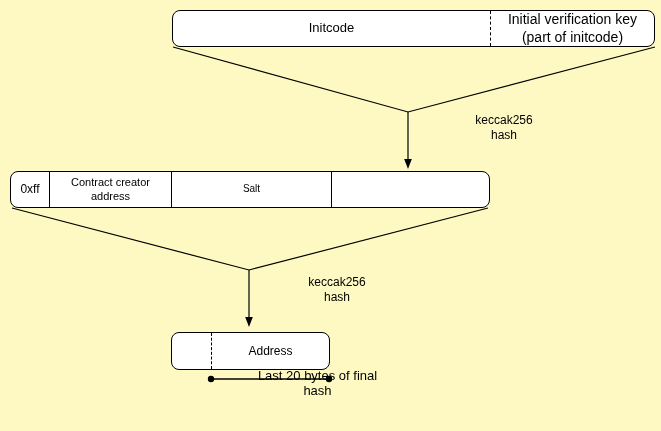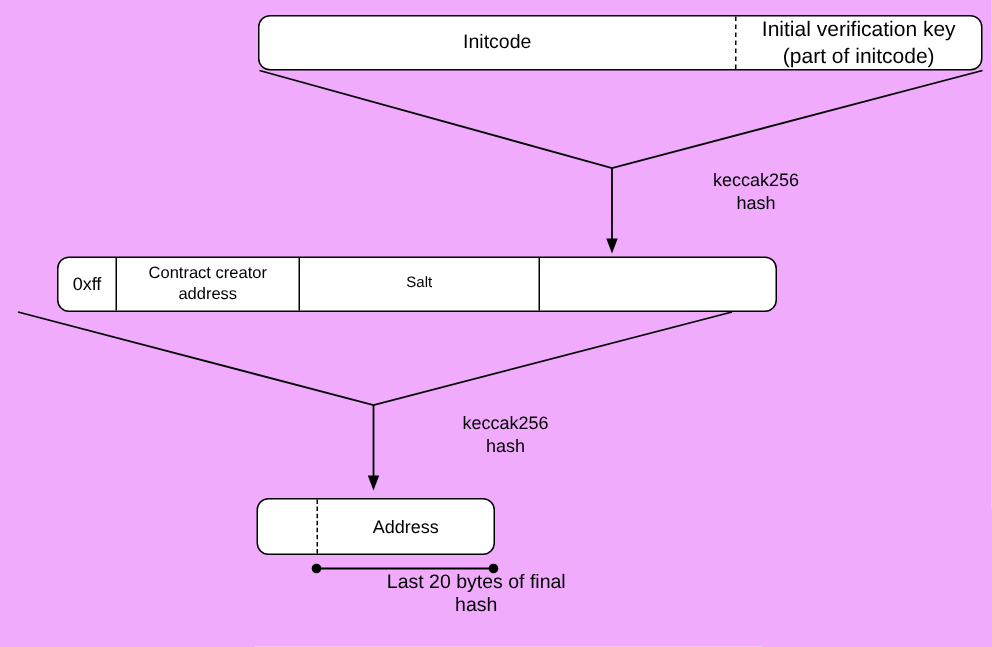--- a/index.html
+++ b/index.html
@@ -4,21 +4,21 @@
 <style>
   html, body { margin: 0; padding: 0; }
   body {
     font-family: "Liberation Sans", sans-serif;
     background: #ffffff;
   }
   #canvas {
     position: relative;
     width: 661px;
     height: 431px;
-    background: #f0abfc;
+    background: #fef9c3;
     overflow: hidden;
     color: #000000;
   }
   #connector-layer {
     position: absolute;
     left: 0; top: 0;
     width: 661px; height: 431px;
   }
   .box {
     position: absolute;
@@ -39,42 +39,42 @@
   .seg + .seg { border-left: 1px solid #000000; }
   .seg.dashed { border-left: 1px dashed #000000; }
   .lbl { white-space: pre-line; line-height: 1.25; }
 
   
   #initcode-box { left: 172px; top: 10px; width: 483px; height: 37px; }
   #initcode-box .seg-main { width: 317px; font-size: 13px; }
   #initcode-box .seg-right { flex: 1; font-size: 14px; line-height: 13px; }
 
   
-  #preimage-box { left: 10px; top: 171px; width: 480px; height: 37px; margin-left: 28px; }
+  #preimage-box { left: 10px; top: 171px; width: 480px; height: 37px; }
   #preimage-box .seg-0xff { width: 38px; font-size: 12px; }
   #preimage-box .seg-creator { width: 122px; font-size: 11px; line-height: 13px; }
   #preimage-box .seg-salt { width: 160px; font-size: 10px; }
   #preimage-box .seg-rest { flex: 1; font-size: 12px; }
 
   
   #address-box { left: 171px; top: 332px; width: 159px; height: 38px; }
   #address-box .seg-pad { width: 39px; }
   #address-box .seg-addr { flex: 1; font-size: 12px; }
 
   .float-label {
     position: absolute;
     text-align: center;
     font-size: 12px;
     line-height: 15px;
     white-space: pre-line;
     margin-left: 48px;
   }
   #hash-label-1 { left: 410px; top: 113px; width: 92px; }
   #hash-label-2 { left: 243px; top: 275px; width: 92px; }
-  #bytes-label  { left: 189px; top: 380px; width: 161px; font-size: 13px; }
+  #bytes-label  { left: 189px; top: 368px; width: 161px; font-size: 13px; }
 </style>
 </head>
 <body>
 
 <div id="canvas">
 
   <svg id="connector-layer" viewBox="0 0 661 431" xmlns="http://www.w3.org/2000/svg">
 
     <path d="M173,47 L408,112 L655,47" fill="none" stroke="#000000" stroke-width="1.2"></path>
     <line x1="408" y1="112" x2="408" y2="160" stroke="#000000" stroke-width="1.2"></line>

